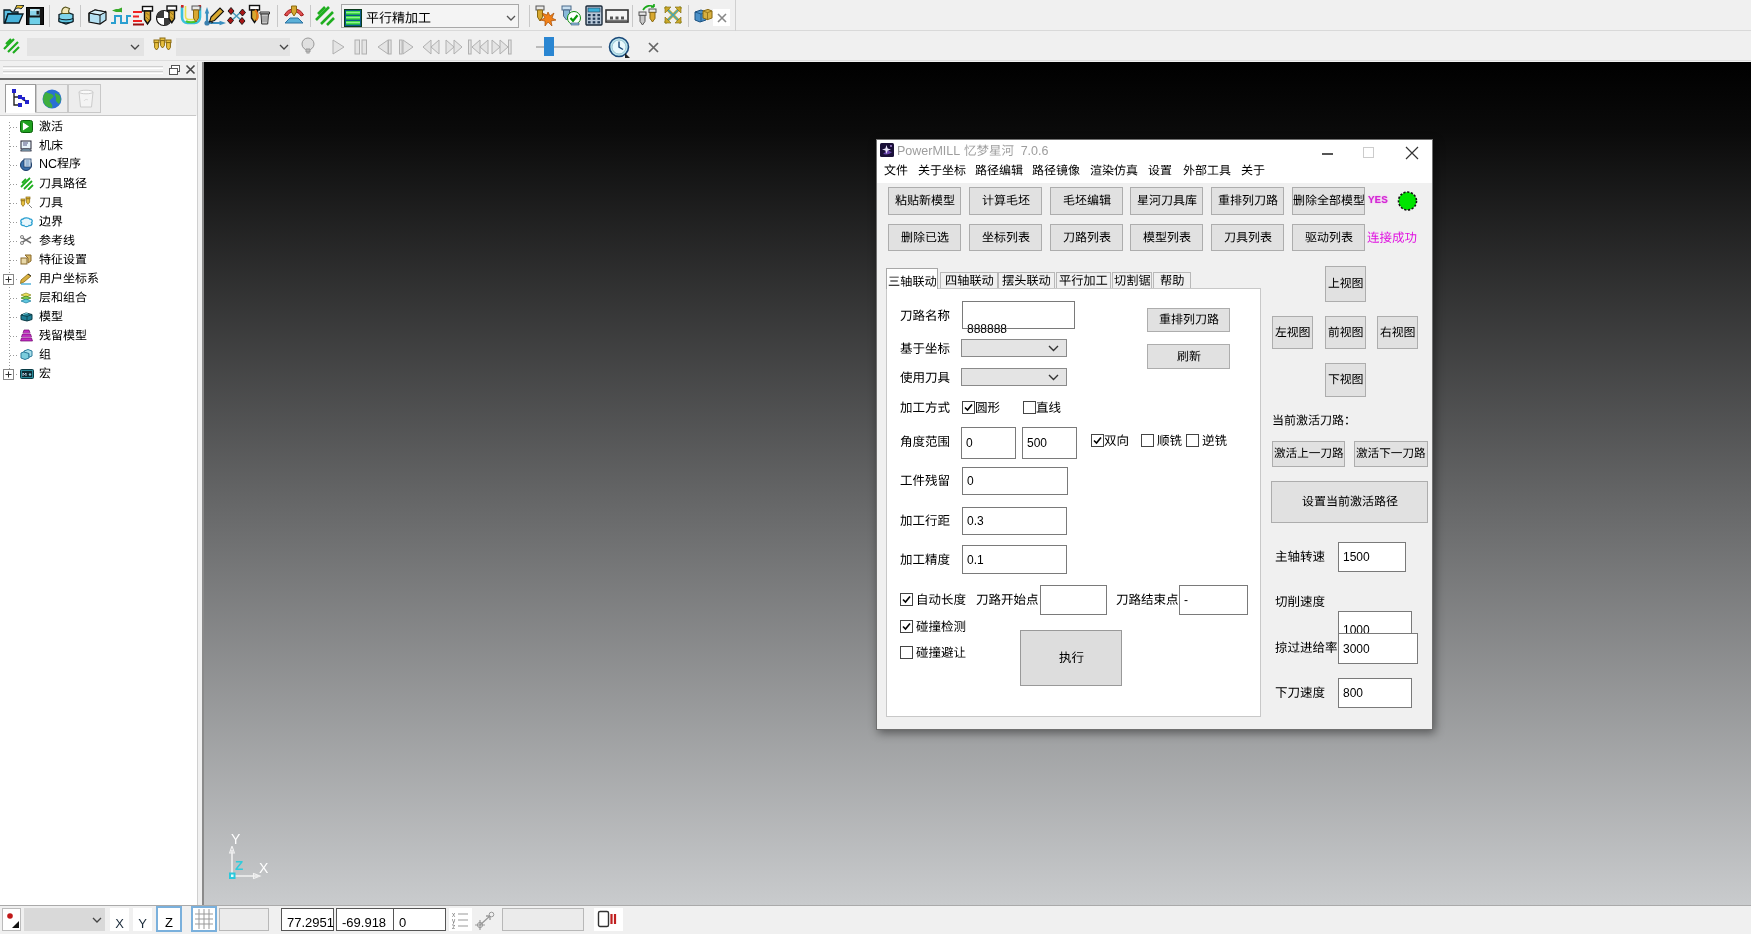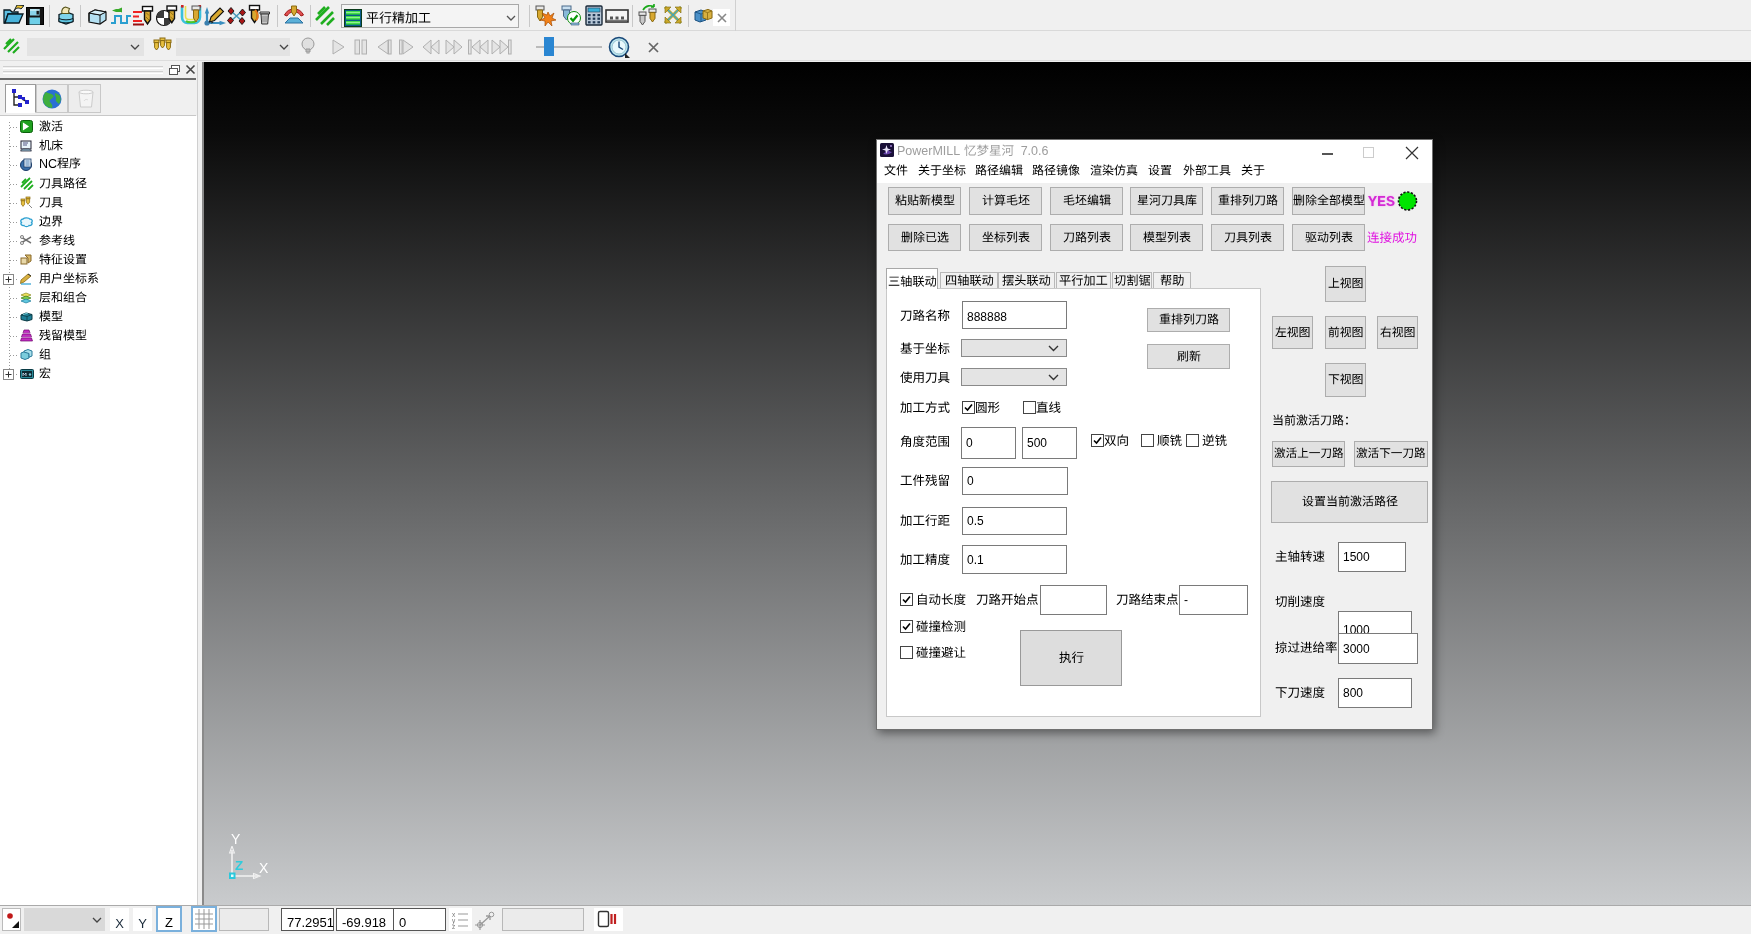--- a/index.html
+++ b/index.html
@@ -915,21 +915,21 @@
 <div class="btn" style="left:1292px;top:224px;width:73px;height:27px;">
     <svg width="48.0" height="13.9" style="overflow:visible;display:block">
       <g fill="#000" transform="translate(0,10.5) scale(0.12)">
         <use href="#g9A71" x="0"></use>
         <use href="#g52A8" x="100"></use>
         <use href="#g5217" x="200"></use>
         <use href="#g8868" x="300"></use>
       </g>
     </svg>
   </div>
-<div class="ab" style="left:1368px;top:194px;color:#d42ad4;font-size:15px;font-weight:bold;font-family:'Liberation Mono',monospace;text-shadow:0 0 2px #f0a0f0">YES</div>
+<div class="ab" style="left:1368px;top:194px;color:#d42ad4;font-size:11px;font-weight:bold;font-family:'Liberation Mono',monospace;text-shadow:0 0 2px #f0a0f0">YES</div>
 <svg class="ab" style="left:1396px;top:190px" width="23" height="23" viewBox="0 0 23 23">
     <circle cx="11.5" cy="11" r="9" fill="#00e400" stroke="#111" stroke-width="1.6" stroke-dasharray="2.2 1.6"></circle>
   </svg>
 <div class="ab" style="left:1367px;top:231px;">
     <svg width="50.0" height="14.5" style="overflow:visible;display:block">
       <g fill="#e010e0" transform="translate(0,10.94) scale(0.125)">
         <use href="#g8FDE" x="0"></use>
         <use href="#g63A5" x="100"></use>
         <use href="#g6210" x="200"></use>
         <use href="#g529F" x="300"></use>
@@ -1067,21 +1067,21 @@
 <div class="ab" style="left:900px;top:553px;">
     <svg width="50.0" height="14.5" style="overflow:visible;display:block">
       <g fill="#000" transform="translate(0,10.94) scale(0.125)">
         <use href="#g52A0" x="0"></use>
         <use href="#g5DE5" x="100"></use>
         <use href="#g7CBE" x="200"></use>
         <use href="#g5EA6" x="300"></use>
       </g>
     </svg>
   </div>
-<div class="inp" style="left:962px;top:301px;width:105px;height:28px;align-items:flex-start;padding-top:8px">888888</div>
+<div class="inp" style="left:962px;top:301px;width:113px;height:28px;align-items:flex-start;padding-top:20px">888888</div>
 <div class="cmb" style="left:961px;top:339px;width:106px;height:18px"></div>
 <svg class="ab" style="left:1048px;top:345px" width="11" height="7" viewBox="0 0 11 7">
     <path d="M1 1l4.5 4.5L10 1" fill="none" stroke="#333" stroke-width="1.4"></path>
   </svg>
 <div class="cmb" style="left:961px;top:368px;width:106px;height:18px"></div>
 <svg class="ab" style="left:1048px;top:374px" width="11" height="7" viewBox="0 0 11 7">
     <path d="M1 1l4.5 4.5L10 1" fill="none" stroke="#333" stroke-width="1.4"></path>
   </svg>
 <div class="cb" style="left:962px;top:401px"></div>
 <svg class="ab" style="left:964px;top:403px" width="9" height="9" viewBox="0 0 9 9">
@@ -1130,21 +1130,21 @@
 <div class="cb" style="left:1186px;top:434px"></div>
 <div class="ab" style="left:1202px;top:434px;">
     <svg width="25.0" height="14.5" style="overflow:visible;display:block">
       <g fill="#000" transform="translate(0,10.94) scale(0.125)">
         <use href="#g9006" x="0"></use>
         <use href="#g94E3" x="100"></use>
       </g>
     </svg>
   </div>
 <div class="inp" style="left:962px;top:467px;width:106px;height:28px;">0</div>
-<div class="inp" style="left:962px;top:507px;width:105px;height:28px;">0.5</div>
+<div class="inp" style="left:962px;top:507px;width:105px;height:28px;">0.3</div>
 <div class="inp" style="left:962px;top:545px;width:105px;height:29px;">0.1</div>
 <div class="cb" style="left:900px;top:593px"></div>
 <svg class="ab" style="left:902px;top:595px" width="9" height="9" viewBox="0 0 9 9">
     <path d="M1 4.5 3.5 7 8 1.5" stroke="#000" stroke-width="1.6" fill="none"></path>
   </svg>
 <div class="ab" style="left:916px;top:593px;">
     <svg width="50.0" height="14.5" style="overflow:visible;display:block">
       <g fill="#000" transform="translate(0,10.94) scale(0.125)">
         <use href="#g81EA" x="0"></use>
         <use href="#g52A8" x="100"></use>

